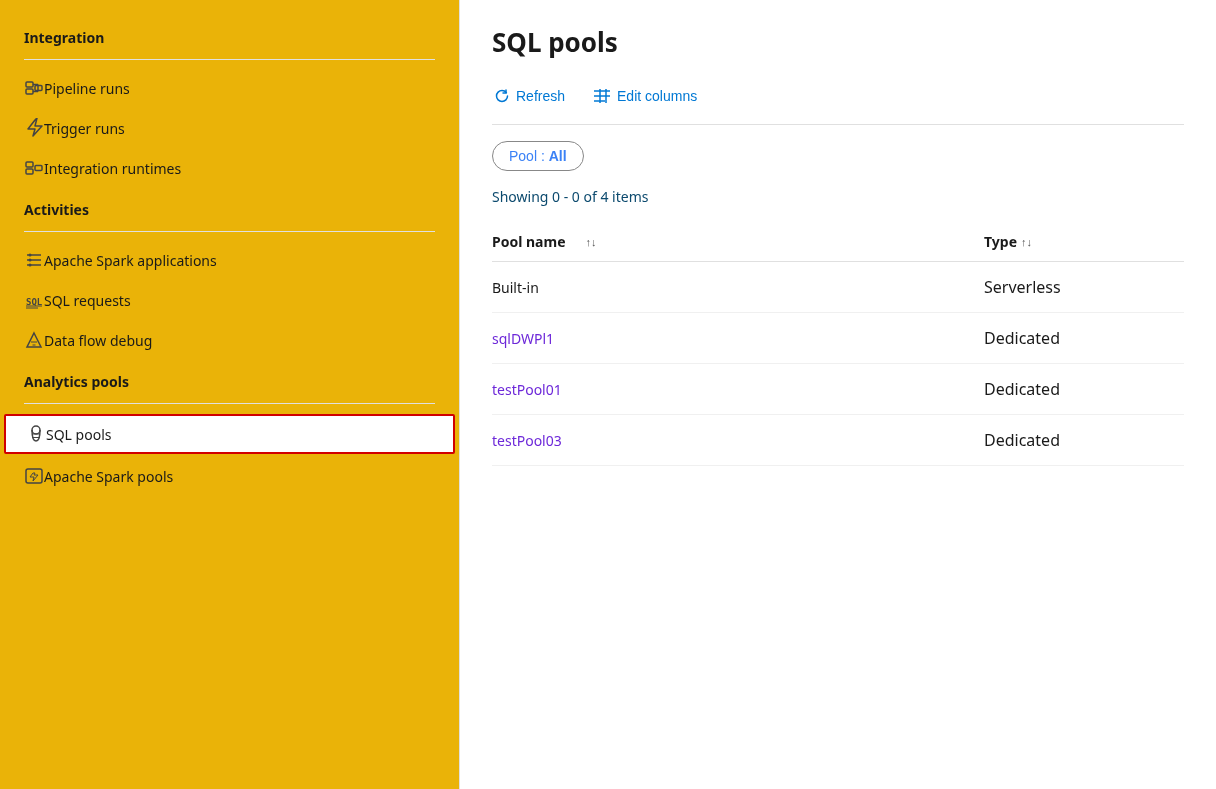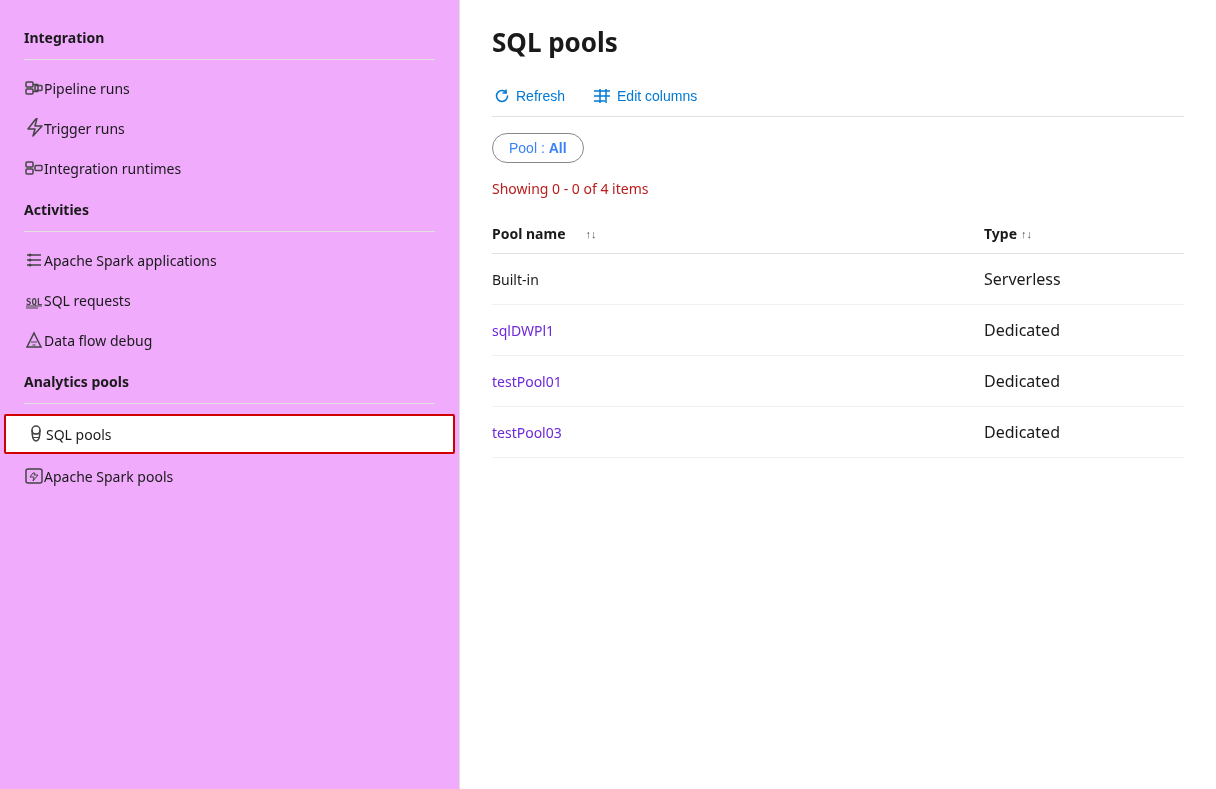--- a/index.html
+++ b/index.html
@@ -9,21 +9,21 @@
       background: #f3f3f3;
       display: flex;
       height: 789px;
       width: 1216px;
       overflow: hidden;
     }
 
     
     .sidebar {
       width: 460px;
-      background: #f0abfc;
+      background: #eab308;
       border-right: 1px solid #e0e0e0;
       display: flex;
       flex-direction: column;
       padding: 16px 0;
       overflow-y: auto;
     }
 
     .sidebar-section-header {
       font-weight: 700;
       font-size: 14px;
@@ -80,21 +80,21 @@
       font-weight: 700;
       color: #1a1a1a;
       margin-bottom: 8px;
     }
 
     .toolbar {
       display: flex;
       align-items: center;
       gap: 24px;
       border-bottom: 1px solid #e0e0e0;
-      padding-bottom: 8px;
+      padding-bottom: 16px;
     }
 
     .toolbar-btn {
       display: flex;
       align-items: center;
       gap: 6px;
       color: #0078d4;
       cursor: pointer;
       font-size: 14px;
       background: none;
@@ -113,21 +113,21 @@
       border-radius: 16px;
       padding: 6px 16px;
       font-size: 14px;
       cursor: pointer;
       background: #fff;
       color: #3b82f6;
     }
 
     .showing-text {
       font-size: 14px;
-      color: #b91c1c;
+      color: #0c4a6e;
     }
 
     .table-container {
       flex: 1;
     }
 
     .table-header-row {
       display: flex;
       align-items: center;
       padding: 10px 0;

